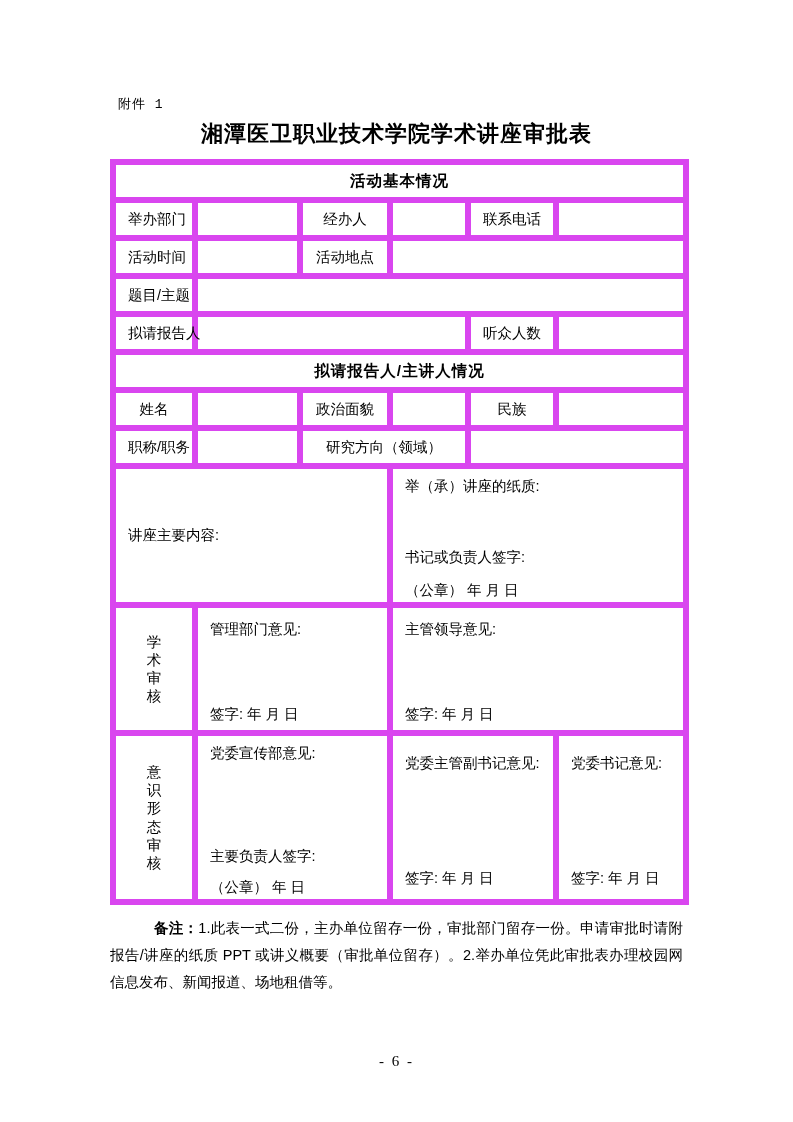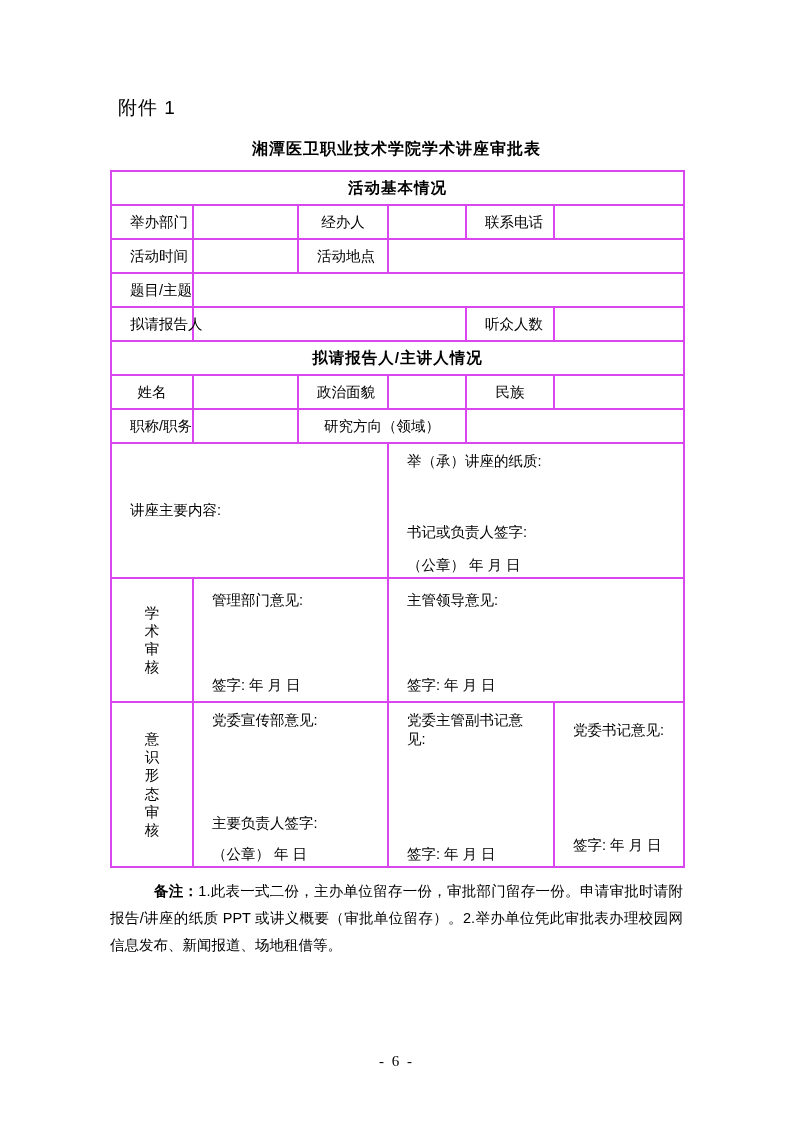--- a/index.html
+++ b/index.html
@@ -17,44 +17,44 @@
   }
   .page {
     position: absolute;
     left: 0; top: 0;
     width: 793px;
     height: 1122px;
     box-sizing: border-box;
     padding: 95px 110px 0 110px;
   }
   .attach-line {
-    font-size: 19px;
+    font-size: 13px;
     letter-spacing: 1px;
-    margin: 0 0 18px 8px;
-    font-family: Liberation Sans, sans-serif;
+    margin: 0 0 6px 8px;
+    font-family: Liberation Mono, monospace;
     font-weight: normal;
   }
   .doc-title {
     text-align: center;
-    font-size: 16px;
+    font-size: 22px;
     font-weight: bold;
     letter-spacing: 1px;
     margin: 4px 0 10px 0;
     font-family: "Liberation Serif", "DejaVu Serif", serif;
   }
   table.form {
     border-collapse: collapse;
     width: 573px;
     table-layout: fixed;
     font-size: 14.5px;
     font-family: "Liberation Sans", "DejaVu Sans", sans-serif;
   }
   table.form td {
-    border: 2px solid #d946ef;
-    padding: 2px 18px;
+    border: 6px solid #d946ef;
+    padding: 2px 12px;
     vertical-align: middle;
     height: 28px;
   }
   .lft { text-align: left; }
   .sec-head {
     text-align: center;
     font-weight: bold;
     font-size: 15.5px;
     letter-spacing: 1px;
     height: 26px;

